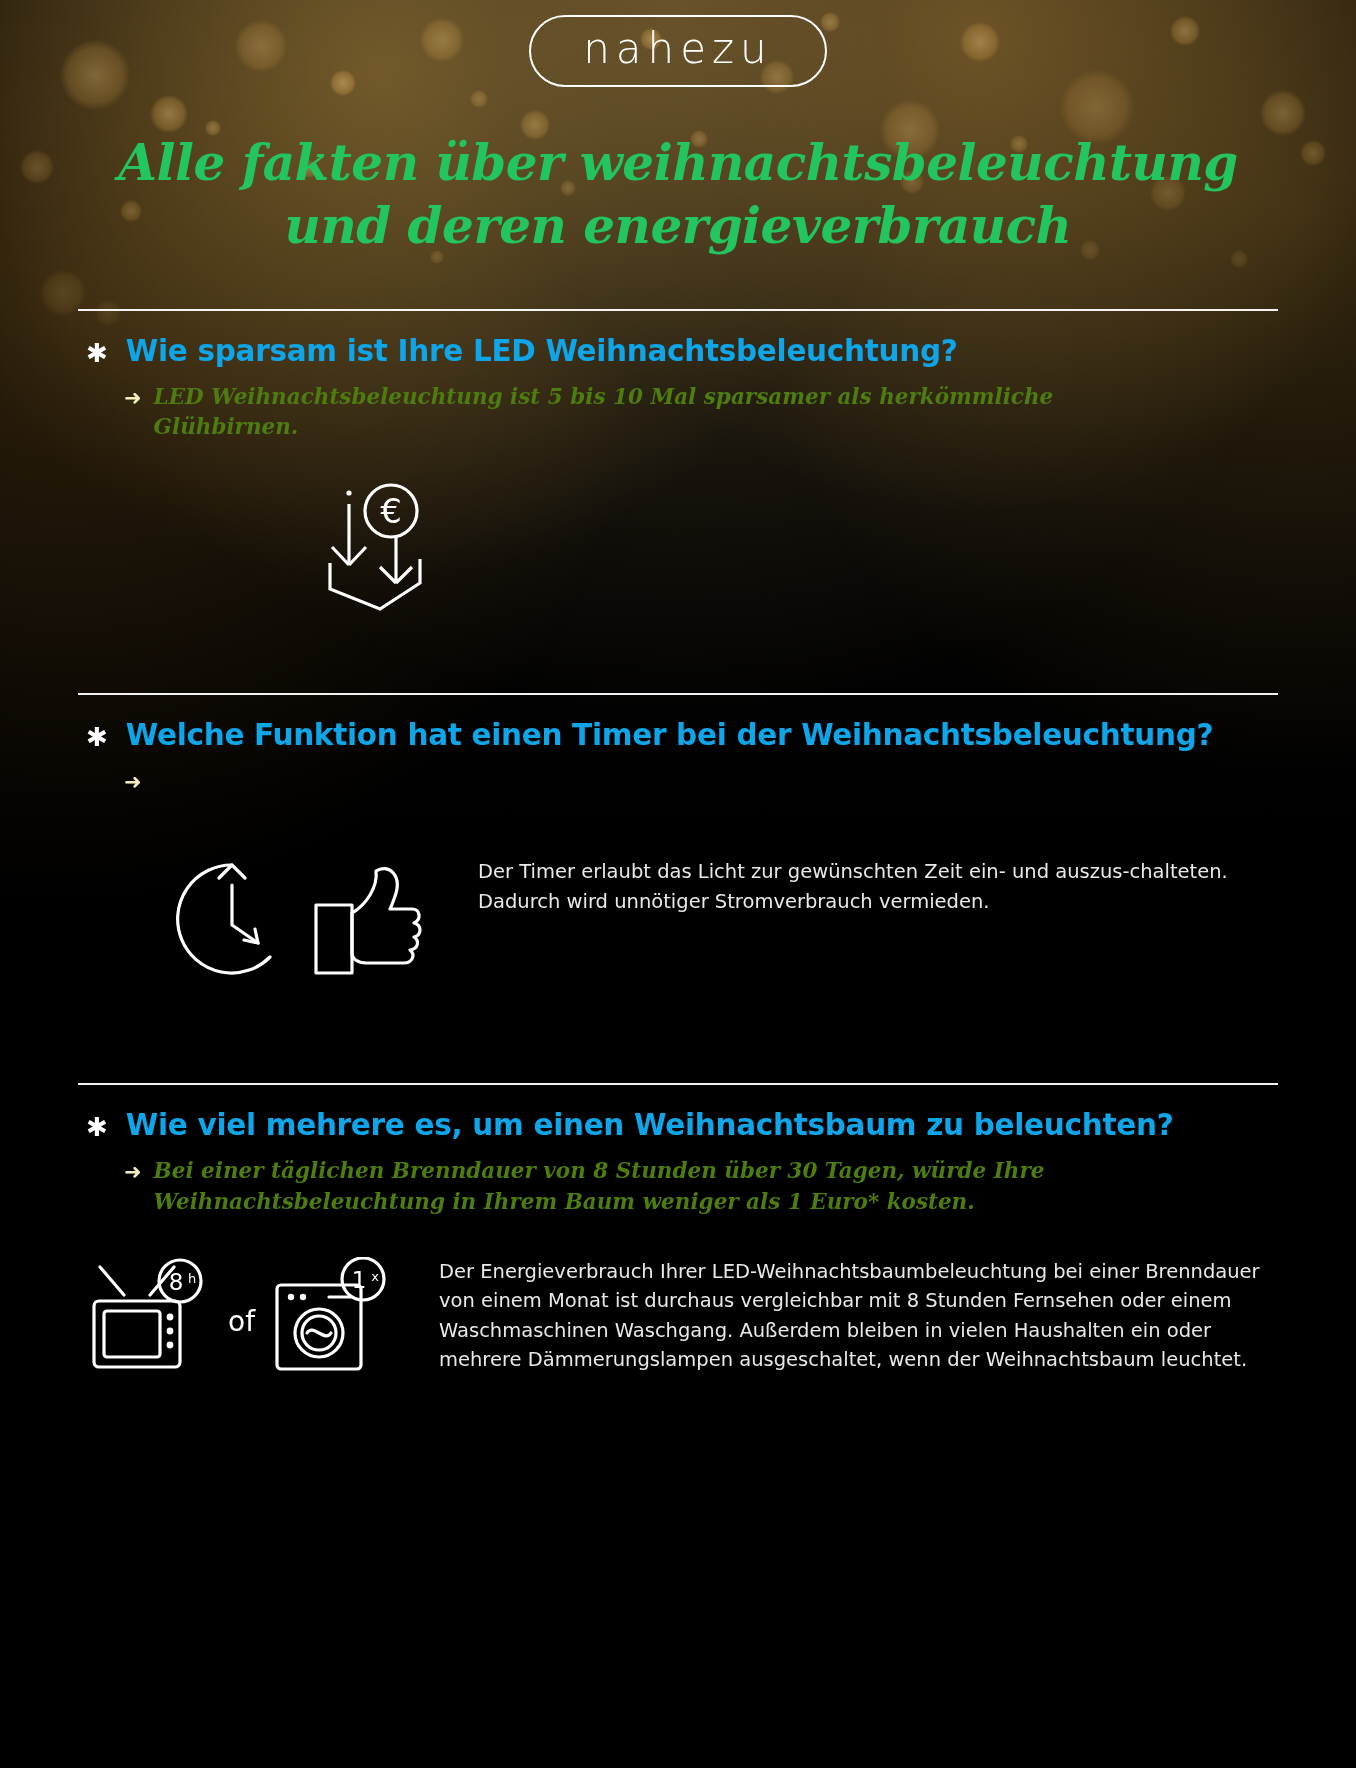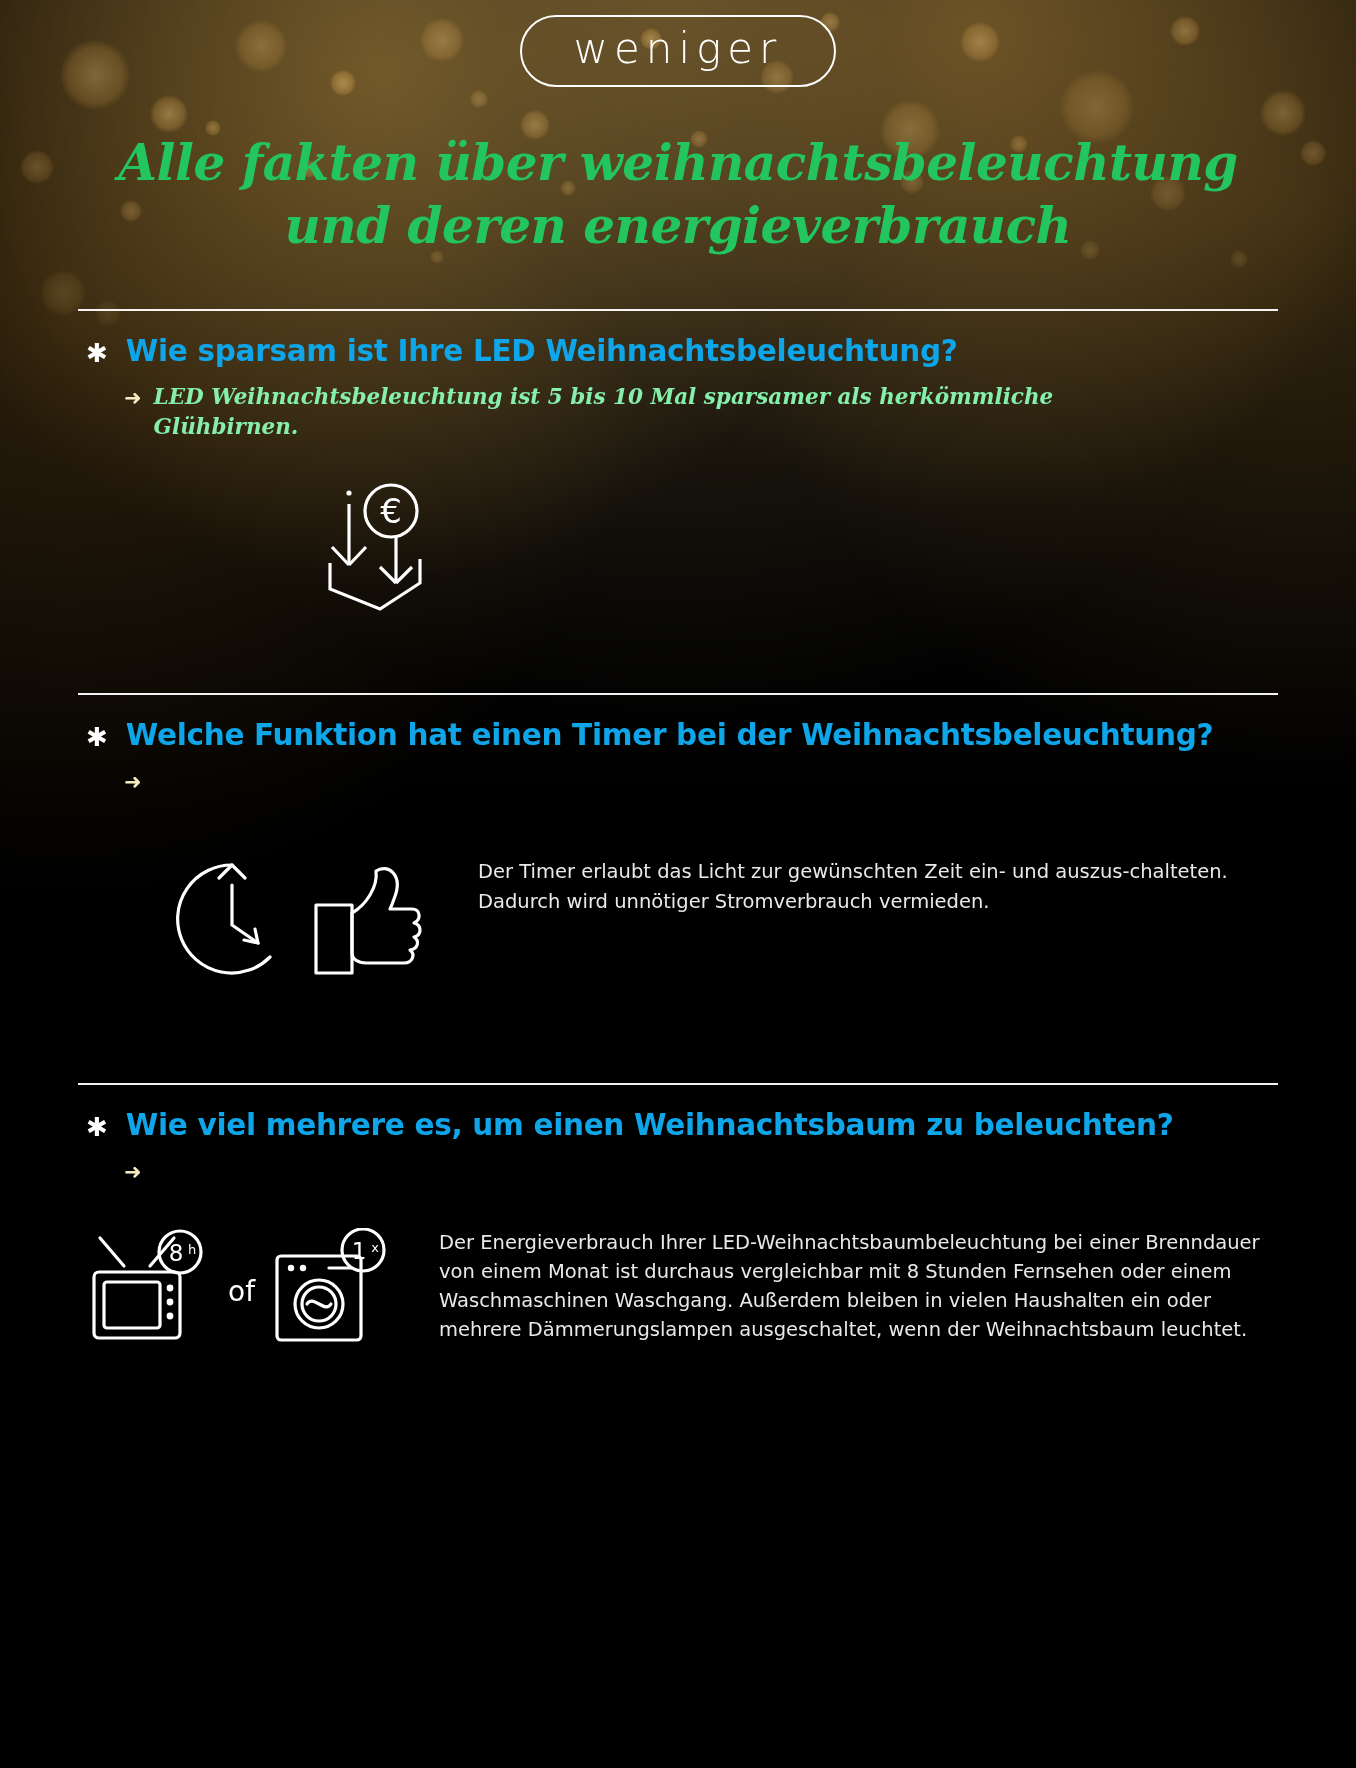--- a/index.html
+++ b/index.html
@@ -118,21 +118,21 @@
     font-size: 21px;
     line-height: 1.45;
     padding-top: 1px;
   }
   .answer {
     font-family: "DejaVu Serif", serif;
     font-style: italic;
     font-weight: bold;
     font-size: 21.5px;
     line-height: 1.42;
-    color: #86efac;
+    color: #4d7c0f;
     max-width: 1020px;
   }
 
   .body-row {
     display: flex;
     align-items: flex-start;
     gap: 26px;
     margin-top: 34px;
   }
   .icon-col {
@@ -197,21 +197,21 @@
     <div class="bokeh" style="left: 1010px; top: 135px; width: 18px; height: 18px; background: radial-gradient(circle, rgba(255, 214, 132, 0.28) 0%, rgba(255, 190, 90, 0.153) 55%, rgba(255, 180, 70, 0) 72%);"></div>
     <div class="bokeh" style="left: 820px; top: 12px; width: 20px; height: 20px; background: radial-gradient(circle, rgba(255, 214, 132, 0.34) 0%, rgba(255, 190, 90, 0.19) 55%, rgba(255, 180, 70, 0) 72%);"></div>
     <div class="bokeh" style="left: 470px; top: 90px; width: 18px; height: 18px; background: radial-gradient(circle, rgba(255, 214, 132, 0.28) 0%, rgba(255, 190, 90, 0.153) 55%, rgba(255, 180, 70, 0) 72%);"></div>
     <div class="bokeh" style="left: 95px; top: 300px; width: 26px; height: 26px; background: radial-gradient(circle, rgba(255, 214, 132, 0.1) 0%, rgba(255, 190, 90, 0.055) 55%, rgba(255, 180, 70, 0) 72%);"></div>
     <div class="bokeh" style="left: 1230px; top: 250px; width: 18px; height: 18px; background: radial-gradient(circle, rgba(255, 214, 132, 0.14) 0%, rgba(255, 190, 90, 0.08) 55%, rgba(255, 180, 70, 0) 72%);"></div>
   </div>
 
 <div class="page">
 
   <div class="logo-wrap">
-    <div class="logo">weniger</div>
+    <div class="logo">nahezu</div>
   </div>
 
   <h1 class="title">Alle fakten über weihnachtsbeleuchtung und deren energieverbrauch</h1>
 
   <div class="rule"></div>
 
   <div class="section" id="sec-1">
     <div class="q-line">
       <span class="star">✱</span>
       <span class="question">Wie sparsam ist Ihre LED Weihnachtsbeleuchtung?</span>
@@ -271,20 +271,21 @@
 
   <div class="rule" style="margin-top:96px;"></div>
 
   <div class="section" id="sec-3">
     <div class="q-line">
       <span class="star">✱</span>
       <span class="question">Wie viel mehrere es, um einen Weihnachtsbaum zu beleuchten?</span>
     </div>
     <div class="a-line">
       <span class="arrow">➜</span>
+      <span class="answer">Bei einer täglichen Brenndauer von 8 Stunden über 30 Tagen, würde Ihre Weihnachtsbeleuchtung in Ihrem Baum weniger als 1 Euro* kosten.</span>
     </div>
     <div class="body-row">
       <div class="icon-col">
         <span>
           <svg width="126" height="128" viewBox="0 0 126 128" fill="none" stroke="#ffffff" stroke-width="3.2" stroke-linecap="round">
             <path d="M36 38 L12 10 M62 38 L86 10"></path>
             <rect x="6" y="44" width="86" height="66" rx="5"></rect>
             <rect x="16" y="54" width="56" height="46" rx="3"></rect>
             <circle cx="82" cy="60" r="3.4" fill="#ffffff" stroke="none"></circle>
             <circle cx="82" cy="74" r="3.4" fill="#ffffff" stroke="none"></circle>

